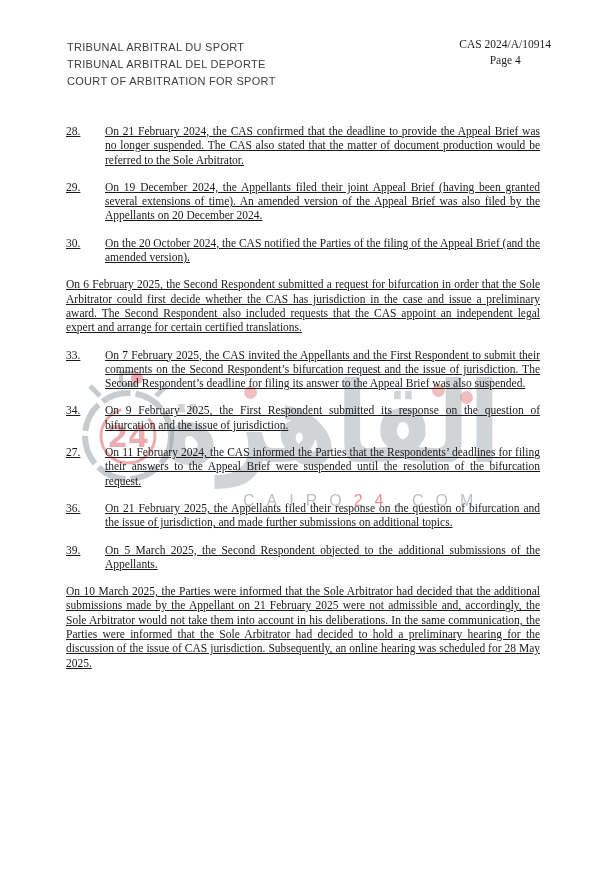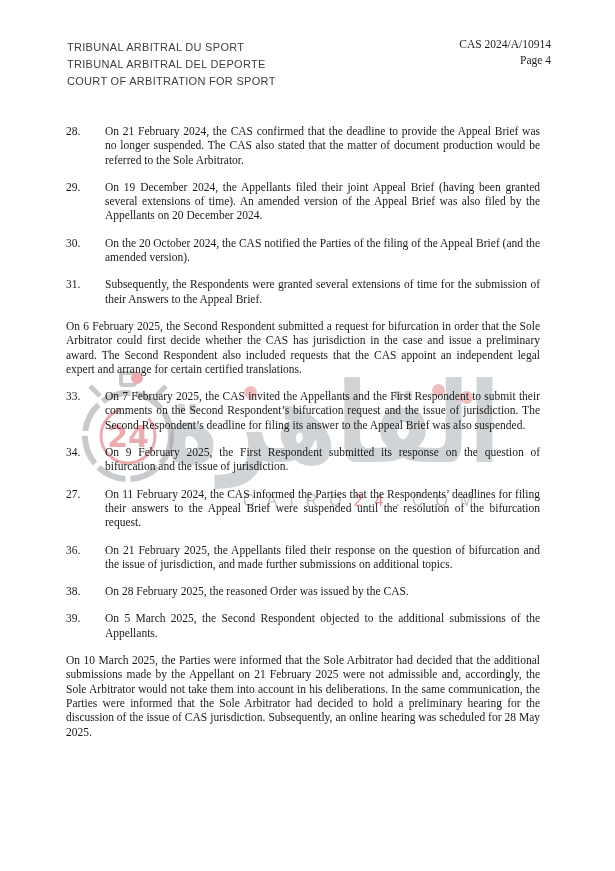--- a/index.html
+++ b/index.html
@@ -18,21 +18,21 @@
     font-size:11px;line-height:17px;
     letter-spacing:.3px;
     color:#3e3e3e;
     white-space:nowrap;
   }
   .header-right{
     position:absolute;right:64px;top:37px;
     font-family:"Liberation Serif", serif;
     font-size:11.5px;line-height:15.5px;
     color:#1e1e1e;
-    text-align:right;
+    text-align:center;
     white-space:nowrap;
   }
 
   
   .watermark{position:absolute;left:0;top:0;width:500px;height:871px;z-index:0;pointer-events:none;}
   .wm-stopwatch{position:absolute;left:80px;top:370px;opacity:.48;}
   .wm-arabic-svg{position:absolute;left:152px;top:350px;opacity:.40;}
   .wm-dot{
     position:absolute;width:13px;height:13px;border-radius:50%;
     background:#d9545a;opacity:.38;
@@ -48,20 +48,21 @@
 
   
   .doc-body{
     position:absolute;left:66px;top:124px;width:474px;z-index:1;
   }
   .para{
     display:flex;
     margin:0 0 13px 0;
     font-size:11.5px;line-height:14.3px;
     color:#1a1a1a;
+    text-decoration:underline;
   }
   .para-num{width:39px;flex-shrink:0;}
   .para-text{flex:1;text-align:justify;}
 </style>
 </head>
 <body>
 
 <div class="page">
 
   <div class="watermark">
@@ -112,47 +113,39 @@
     </div>
     <div class="para">
       <span class="para-num">29.</span>
       <span class="para-text">On 19 December 2024, the Appellants filed their joint Appeal Brief (having been granted several extensions of time). An amended version of the Appeal Brief was also filed by the Appellants on 20 December 2024.</span>
     </div>
     <div class="para">
       <span class="para-num">30.</span>
       <span class="para-text">On the 20 October 2024, the CAS notified the Parties of the filing of the Appeal Brief (and the amended version).</span>
     </div>
     <div class="para">
-      <span class="para-num">31.</span>
-      <span class="para-text">Subsequently, the Respondents were granted several extensions of time for the submission of their Answers to the Appeal Brief.</span>
-    </div>
-    <div class="para">
       <span class="para-text">On 6 February 2025, the Second Respondent submitted a request for bifurcation in order that the Sole Arbitrator could first decide whether the CAS has jurisdiction in the case and issue a preliminary award. The Second Respondent also included requests that the CAS appoint an independent legal expert and arrange for certain certified translations.</span>
     </div>
     <div class="para">
       <span class="para-num">33.</span>
       <span class="para-text">On 7 February 2025, the CAS invited the Appellants and the First Respondent to submit their comments on the Second Respondent’s bifurcation request and the issue of jurisdiction. The Second Respondent’s deadline for filing its answer to the Appeal Brief was also suspended.</span>
     </div>
     <div class="para">
       <span class="para-num">34.</span>
       <span class="para-text">On 9 February 2025, the First Respondent submitted its response on the question of bifurcation and the issue of jurisdiction.</span>
     </div>
     <div class="para">
       <span class="para-num">27.</span>
       <span class="para-text">On 11 February 2024, the CAS informed the Parties that the Respondents’ deadlines for filing their answers to the Appeal Brief were suspended until the resolution of the bifurcation request.</span>
     </div>
     <div class="para">
       <span class="para-num">36.</span>
       <span class="para-text">On 21 February 2025, the Appellants filed their response on the question of bifurcation and the issue of jurisdiction, and made further submissions on additional topics.</span>
     </div>
     <div class="para">
-      <span class="para-num">38.</span>
-      <span class="para-text">On 28 February 2025, the reasoned Order was issued by the CAS.</span>
-    </div>
-    <div class="para">
       <span class="para-num">39.</span>
       <span class="para-text">On 5 March 2025, the Second Respondent objected to the additional submissions of the Appellants.</span>
     </div>
     <div class="para">
       <span class="para-text">On 10 March 2025, the Parties were informed that the Sole Arbitrator had decided that the additional submissions made by the Appellant on 21 February 2025 were not admissible and, accordingly, the Sole Arbitrator would not take them into account in his deliberations. In the same communication, the Parties were informed that the Sole Arbitrator had decided to hold a preliminary hearing for the discussion of the issue of CAS jurisdiction. Subsequently, an online hearing was scheduled for 28 May 2025.</span>
     </div>
 
   </div>
 </div>
 

